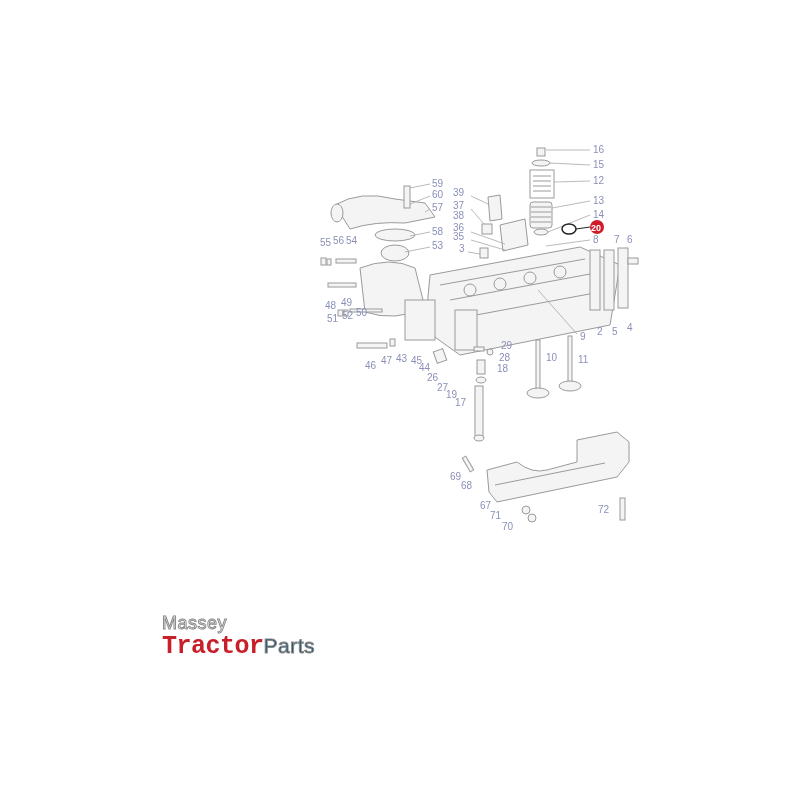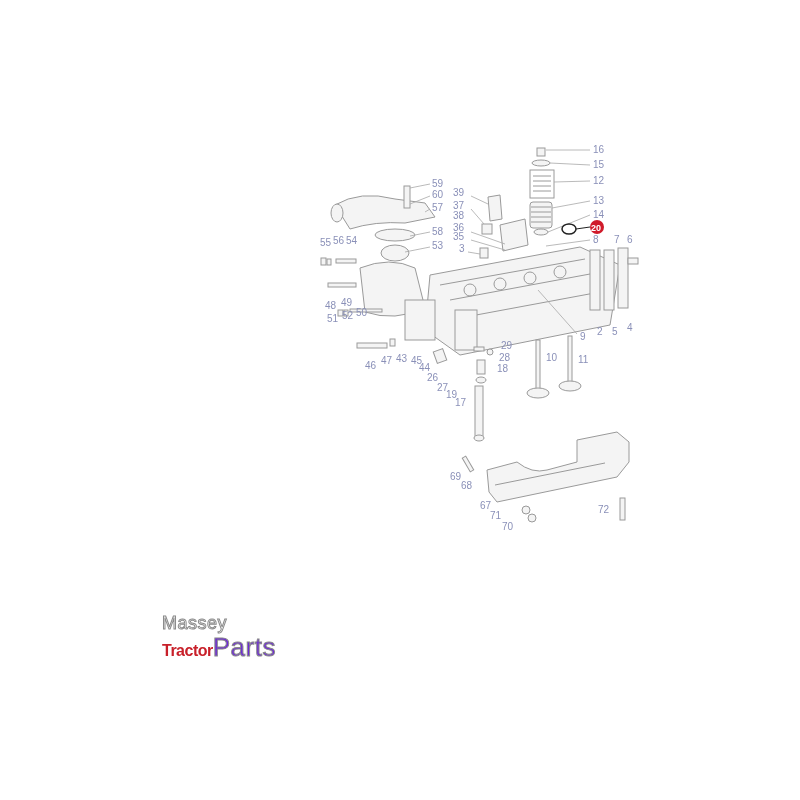--- a/index.html
+++ b/index.html
@@ -5,22 +5,22 @@
     html, body { margin: 0; padding: 0; background: #ffffff; }
     body { width: 800px; height: 800px; position: relative; overflow: hidden; font-family: "Liberation Sans", sans-serif; }
     #diagram { position: absolute; left: 0; top: 0; width: 800px; height: 800px; }
     .lbl { font-family: "Liberation Sans", sans-serif; font-size: 10px; fill: #8a90b8; }
     .part { fill: none; stroke: #9a9a9a; stroke-width: 1; }
     .partf { fill: #f4f4f4; stroke: #9a9a9a; stroke-width: 1; }
     .lead { stroke: #a8a8a8; stroke-width: 0.8; fill: none; }
     .logo { position: absolute; left: 162px; top: 614px; line-height: 1; }
     .logo .l1 { font-family: "Liberation Sans", sans-serif; font-size: 18px; color: #ffffff; -webkit-text-stroke: 1px #8a8a8a; letter-spacing: 0.5px; display: block; height: 20px; }
     .logo .l2 { display: block; margin-top: 0px; white-space: nowrap; }
-    .logo .brand { font-family: Liberation Sans, sans-serif; font-weight: bold; font-size: 16px; color: #c8202a; letter-spacing: -0.5px; }
-    .logo .parts { font-family: "Liberation Sans", sans-serif; font-size: 26px; color: #6d28d9; -webkit-text-stroke: 1px #8a8a8a; letter-spacing: 0.5px; }
+    .logo .brand { font-family: Liberation Mono, monospace; font-weight: bold; font-size: 25px; color: #c8202a; letter-spacing: -0.5px; }
+    .logo .parts { font-family: "Liberation Sans", sans-serif; font-size: 21px; color: #0c4a6e; -webkit-text-stroke: 1px #8a8a8a; letter-spacing: 0.5px; }
   </style>
 </head>
 <body>
 
 <svg id="diagram" viewBox="0 0 800 800" xmlns="http://www.w3.org/2000/svg">
 
   <g>
     <rect class="partf" x="537" y="148" width="8" height="8"></rect>
     <ellipse class="partf" cx="541" cy="163" rx="9" ry="3"></ellipse>
     <rect class="part" x="530" y="170" width="24" height="28"></rect>

